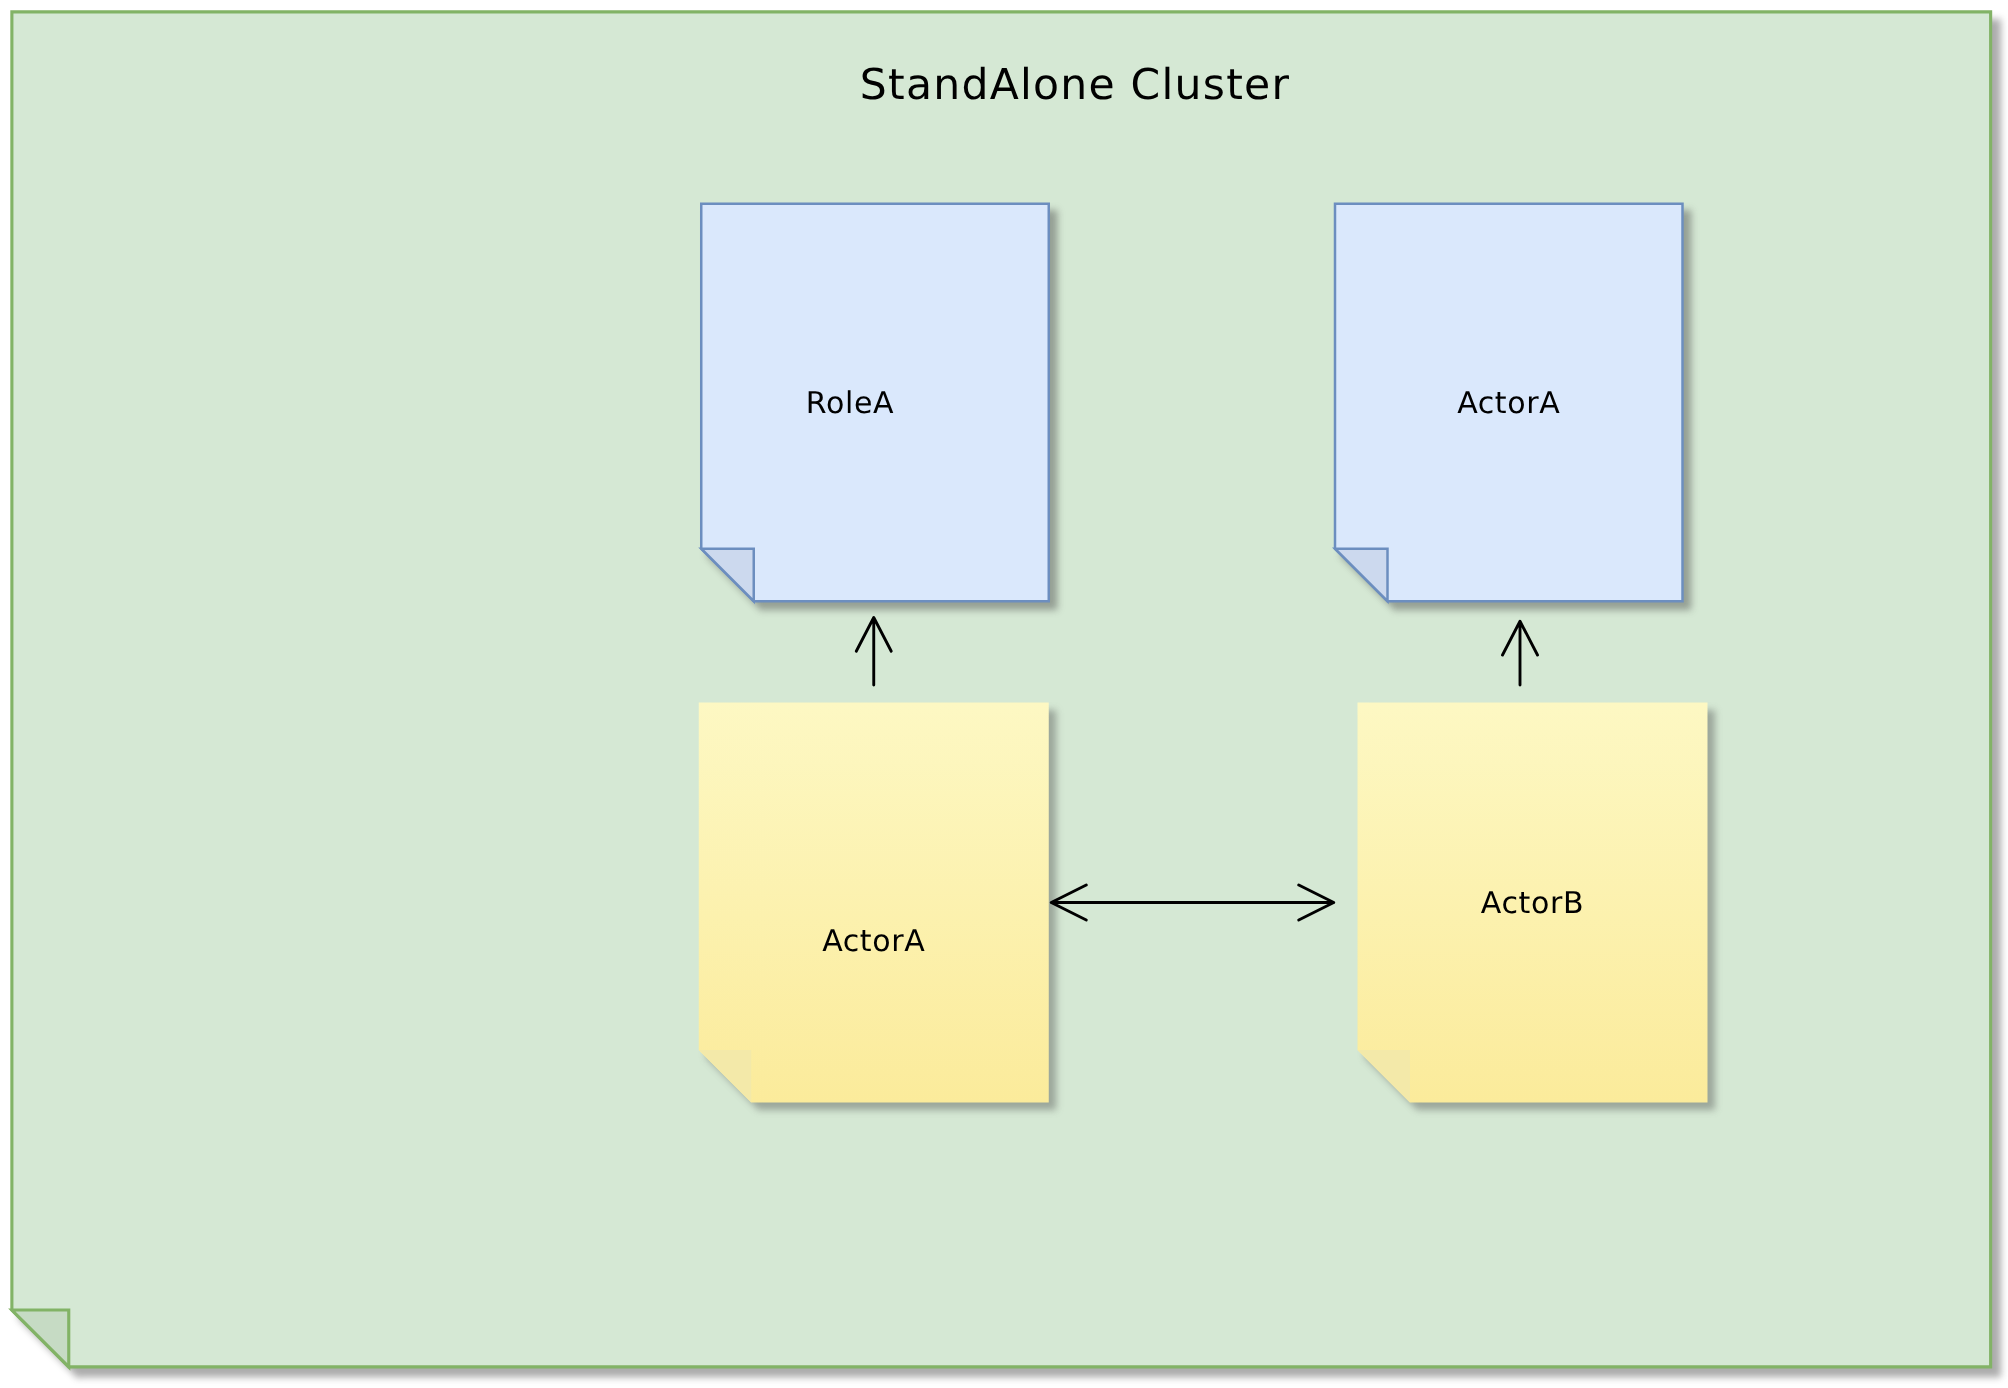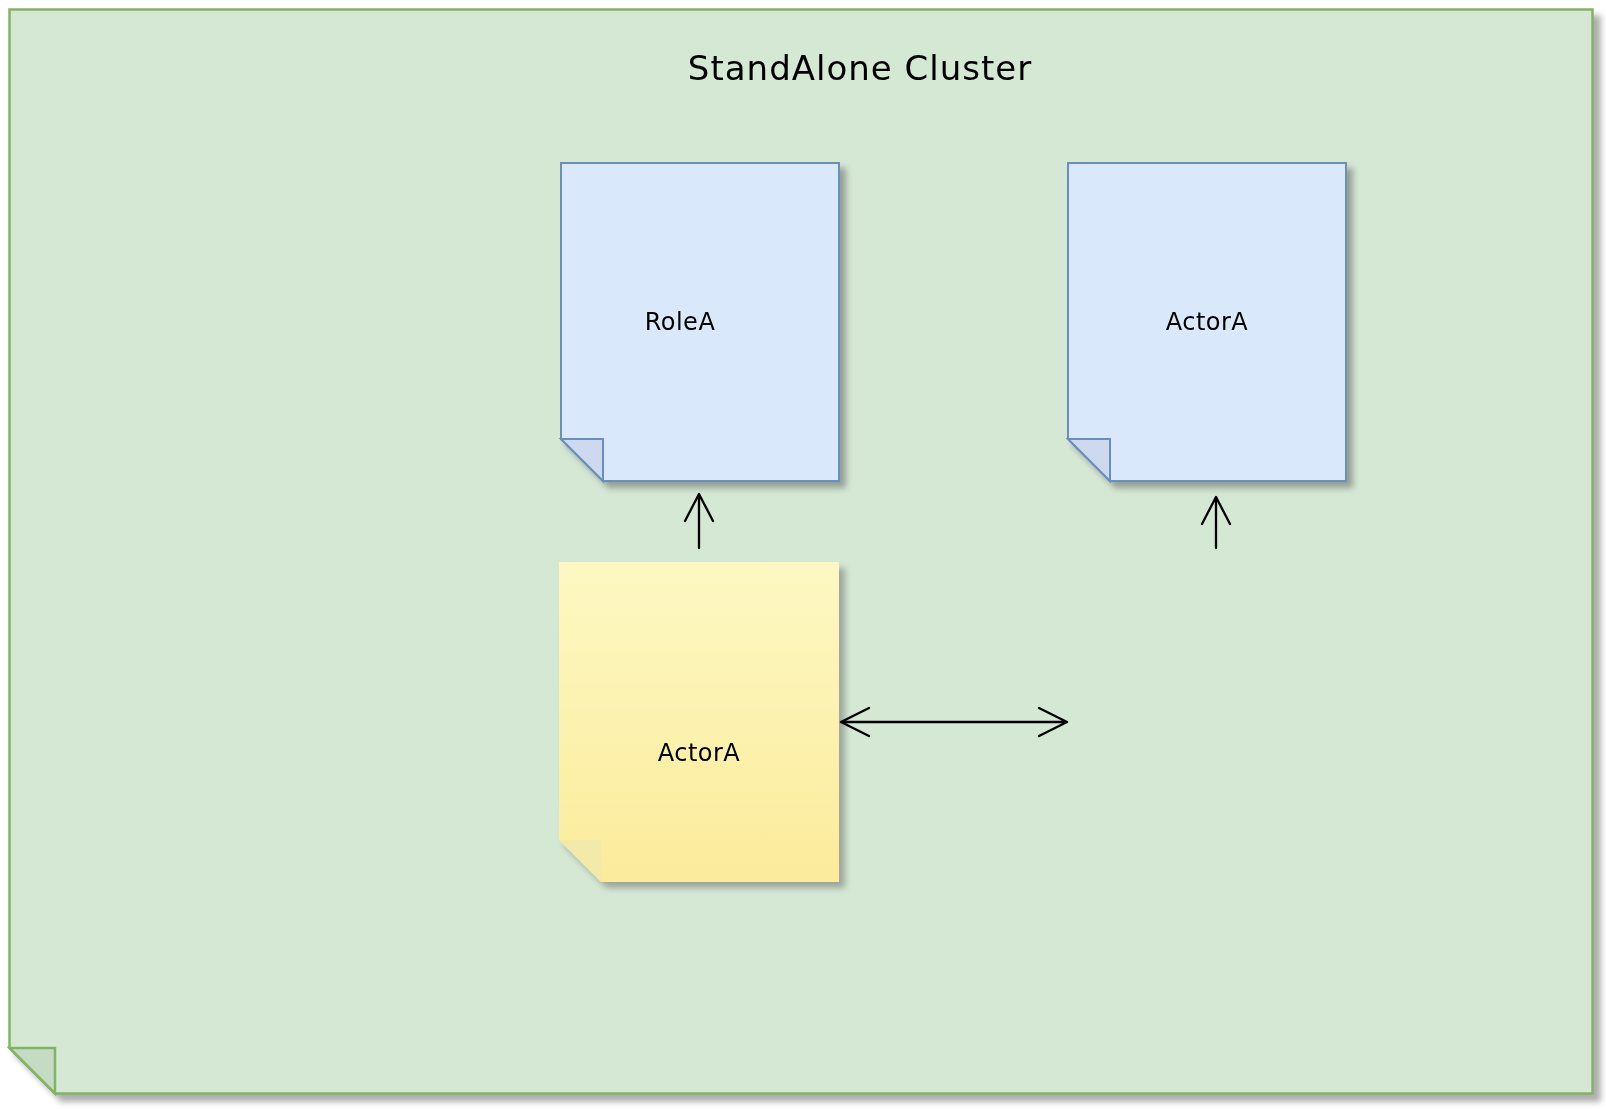--- a/index.html
+++ b/index.html
@@ -75,20 +75,27 @@
   </div>
 
   <div class="note actor-note" style="left:559px;top:562px;width:280px;height:381px;">
     <svg width="280" height="320">
       <path fill="url(#actorGrad)" d="M0,0 L280,0 L280,320 L42,320 L0,278 Z"></path>
       <path d="M0,278 L42,278 L42,320 Z" fill="#f3e9a9"></path>
     </svg>
     <div class="note-label">ActorA</div>
   </div>
 
+  <div class="note actor-note" style="left:1086px;top:562px;width:280px;height:320px;">
+    <svg width="280" height="320">
+      <path fill="url(#actorGrad)" d="M0,0 L280,0 L280,320 L42,320 L0,278 Z"></path>
+      <path d="M0,278 L42,278 L42,320 Z" fill="#f3e9a9"></path>
+    </svg>
+    <div class="note-label">ActorB</div>
+  </div>
 
   <svg class="edges" width="1606" height="1110">
 
     <path d="M699,548 L699,496 M685,521 L699,494 L713,521"></path>
 
     <path d="M1216,548 L1216,499 M1202,524 L1216,497 L1230,524"></path>
 
     <path d="M842,722 L1066,722 M869,708 L841,722 L869,736 M1039,708 L1067,722 L1039,736"></path>
   </svg>
 

